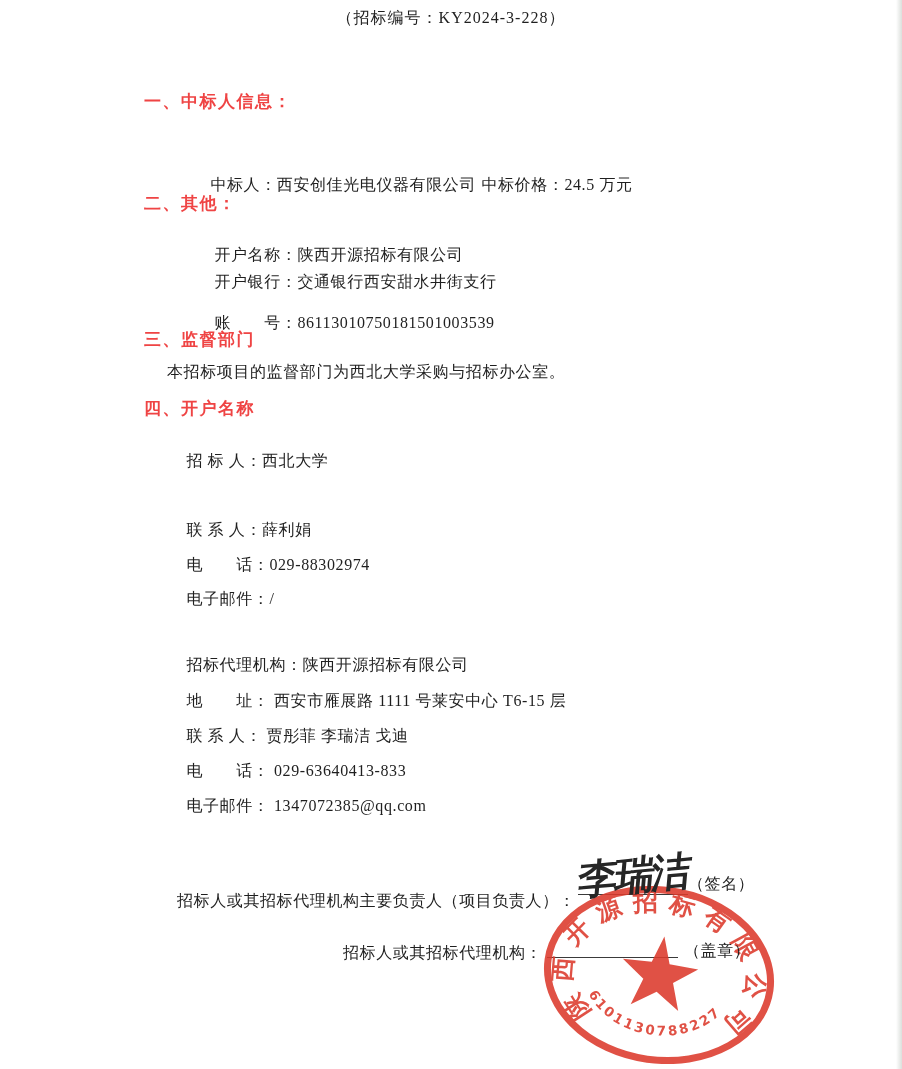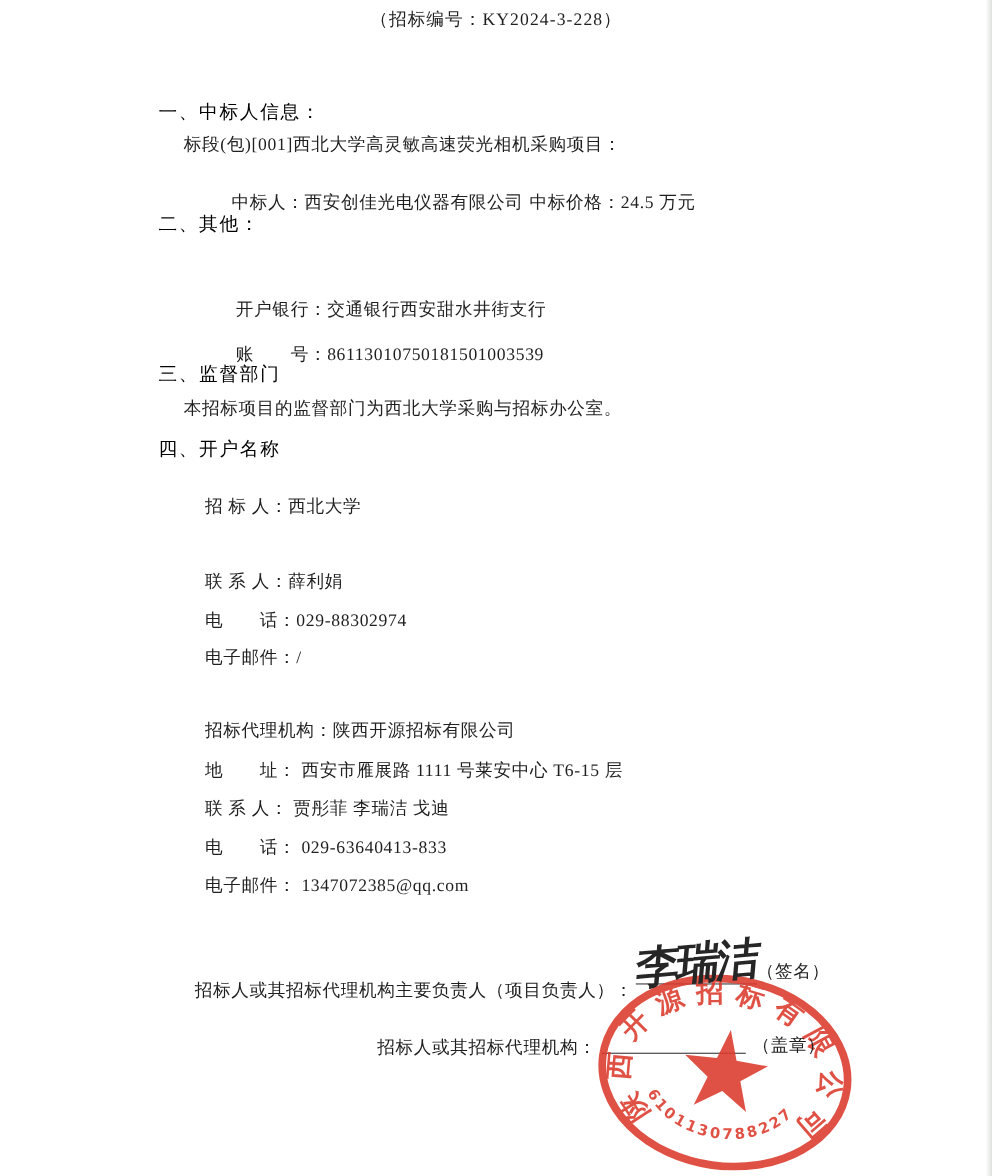--- a/index.html
+++ b/index.html
@@ -6,21 +6,21 @@
   .page{
     position:relative;
     width:902px;height:1069px;
     background:#ffffff;
     font-family:"Liberation Serif","DejaVu Serif",serif;
     color:#1f1f1f;
     overflow:hidden;
   }
   .line{position:absolute;font-size:16px;letter-spacing:0.6px;white-space:pre;line-height:1.2;}
   .center-line{position:absolute;left:0;width:100%;text-align:center;font-size:16px;letter-spacing:1px;white-space:pre;}
-  .heading{position:absolute;font-size:17px;font-weight:normal;color:#000000;letter-spacing:1.5px;white-space:pre;}
+  .heading{position:absolute;font-size:17px;font-weight:bold;color:#ef4444;letter-spacing:1.5px;white-space:pre;}
   .uline{position:absolute;height:0;border-bottom:1.5px solid #3a3a3a;}
   .scan-edge{position:absolute;top:0;right:0;width:6px;height:100%;
     background:linear-gradient(to right, rgba(255,255,255,0), rgba(176,184,176,0.45));}
   .stamp{position:absolute;left:543px;top:886px;width:232px;height:178px;opacity:0.88;}
   .signature{
     position:absolute;left:578px;top:848px;
     font-size:40px;font-weight:bold;color:#262626;
     transform:rotate(-5deg) skewX(-10deg);
     letter-spacing:-3px;white-space:pre;
     font-family:"Liberation Serif","DejaVu Serif",serif;
@@ -29,29 +29,31 @@
   .stamp-code{font-family:"DejaVu Sans","Liberation Sans",sans-serif;font-size:13.5px;font-weight:bold;letter-spacing:2.5px;}
 </style>
 </head>
 <body>
 
 <div class="page">
 
   <div class="center-line" style="top:8px;">（招标编号：KY2024-3-228）</div>
 
   <div class="heading" style="left:144px;top:90px;">一、中标人信息：</div>
-  <div class="line" style="left:167px;top:122px;">标段(包)[001]西北大学高灵敏高速荧光相机采购项目：</div>
   <div class="line" style="left:192px;top:156px;">
     <span>中标人：</span><span>西安创佳光电仪器有限公司</span>
   </div>
   <div class="line" style="left:463px;top:156px;">
     <span>中标价格：</span><span>24.5 万元</span>
   </div>
 
   <div class="heading" style="left:144px;top:192px;">二、其他：</div>
+  <div class="line" style="left:196px;top:226px;">
+    <span>开户名称：</span><span>陕西开源招标有限公司</span>
+  </div>
   <div class="line" style="left:196px;top:253px;">
     <span>开户银行：</span><span>交通银行西安甜水井街支行</span>
   </div>
   <div class="line" style="left:196px;top:294px;">
     <span>账　　号：</span><span>86113010750181501003539</span>
   </div>
 
   <div class="heading" style="left:144px;top:328px;">三、监督部门</div>
   <div class="line" style="left:167px;top:362px;">本招标项目的监督部门为西北大学采购与招标办公室。</div>
 

